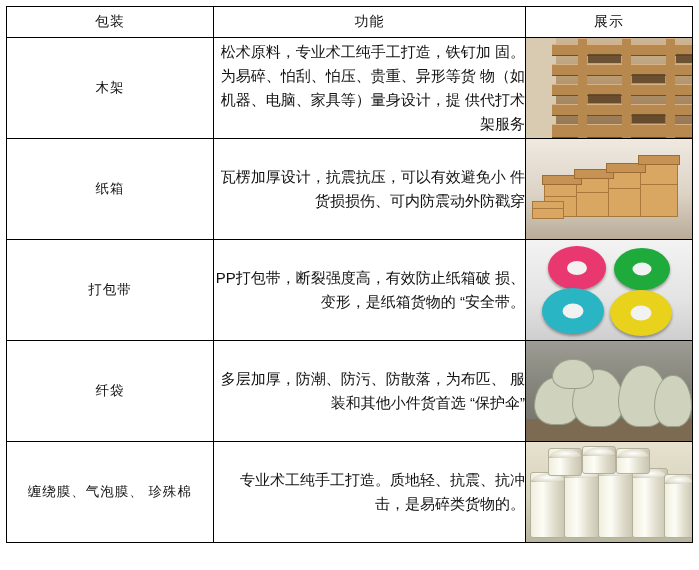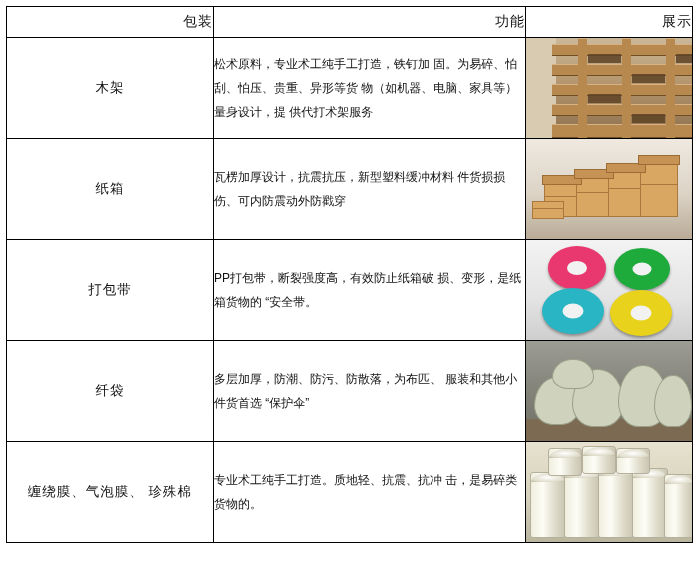--- a/index.html
+++ b/index.html
@@ -29,36 +29,36 @@
     border: 1px solid #000000;
     padding: 0;
     vertical-align: middle;
   }
   col.c-pack { width: 207px; }
   col.c-func { width: 312px; }
   col.c-show { width: 167px; }
 
   .hdr-cell {
     height: 30px;
-    text-align: right;
+    text-align: center;
     font-size: 14px;
     font-weight: normal;
     letter-spacing: 1px;
   }
   .cell-pack {
     text-align: center;
     font-size: 13.5px;
     letter-spacing: 1px;
     padding: 4px 6px;
   }
   .cell-func {
-    font-size: 12px;
+    font-size: 15px;
     line-height: 24px;
     padding: 8px 10px 8px 12px;
-    text-align: left;
+    text-align: right;
   }
   .cell-show {
     padding: 0;
     height: 100px;
     text-align: center;
   }
   .row-h { height: 100px; }
 
   .img-box {
     width: 100%;
@@ -197,21 +197,21 @@
             <i class="dark" style="left:106px;top:36px;width:33px;height:9px;"></i>
             <i class="dark" style="left:62px;top:56px;width:33px;height:9px;"></i>
             <i class="dark" style="left:106px;top:76px;width:33px;height:9px;"></i>
             <i class="dark" style="left:150px;top:16px;width:17px;height:9px;"></i>
           </span>
         </td>
       </tr>
 
       <tr class="row-h">
         <td class="cell-pack">纸箱</td>
-        <td class="cell-func">瓦楞加厚设计，抗震抗压，新型塑料缓冲材料 件货损损伤、可内防震动外防戳穿</td>
+        <td class="cell-func">瓦楞加厚设计，抗震抗压，可以有效避免小 件货损损伤、可内防震动外防戳穿</td>
         <td class="cell-show">
           <span class="img-box img-carton">
             <i class="box" style="left:18px;top:42px;width:34px;height:34px;"></i>
             <i class="box" style="left:50px;top:36px;width:34px;height:40px;"></i>
             <i class="box" style="left:82px;top:30px;width:34px;height:46px;"></i>
             <i class="box" style="left:114px;top:22px;width:36px;height:54px;"></i>
             <i class="lid" style="left:16px;top:36px;width:38px;height:8px;"></i>
             <i class="lid" style="left:48px;top:30px;width:38px;height:8px;"></i>
             <i class="lid" style="left:80px;top:24px;width:38px;height:8px;"></i>
             <i class="lid" style="left:112px;top:16px;width:40px;height:8px;"></i>

